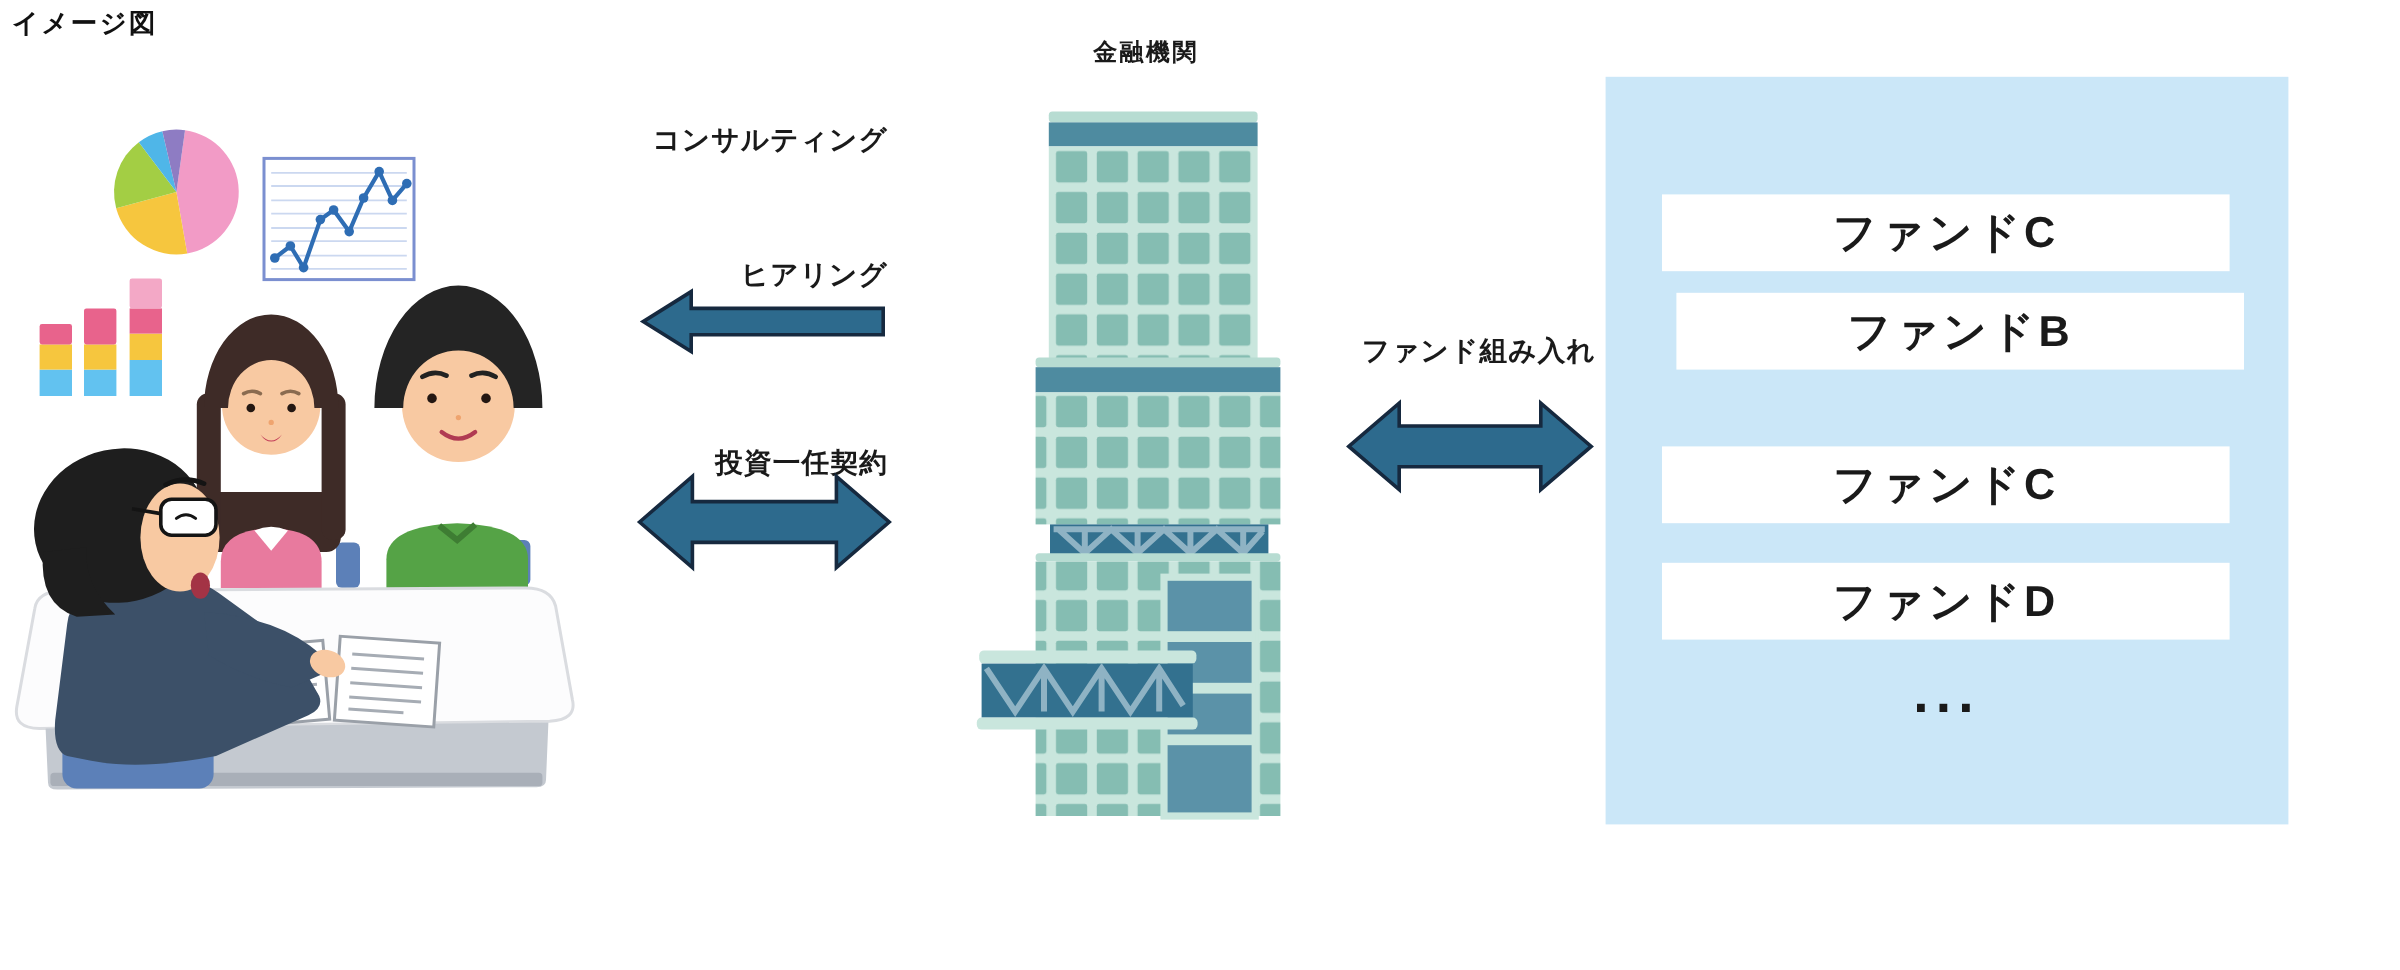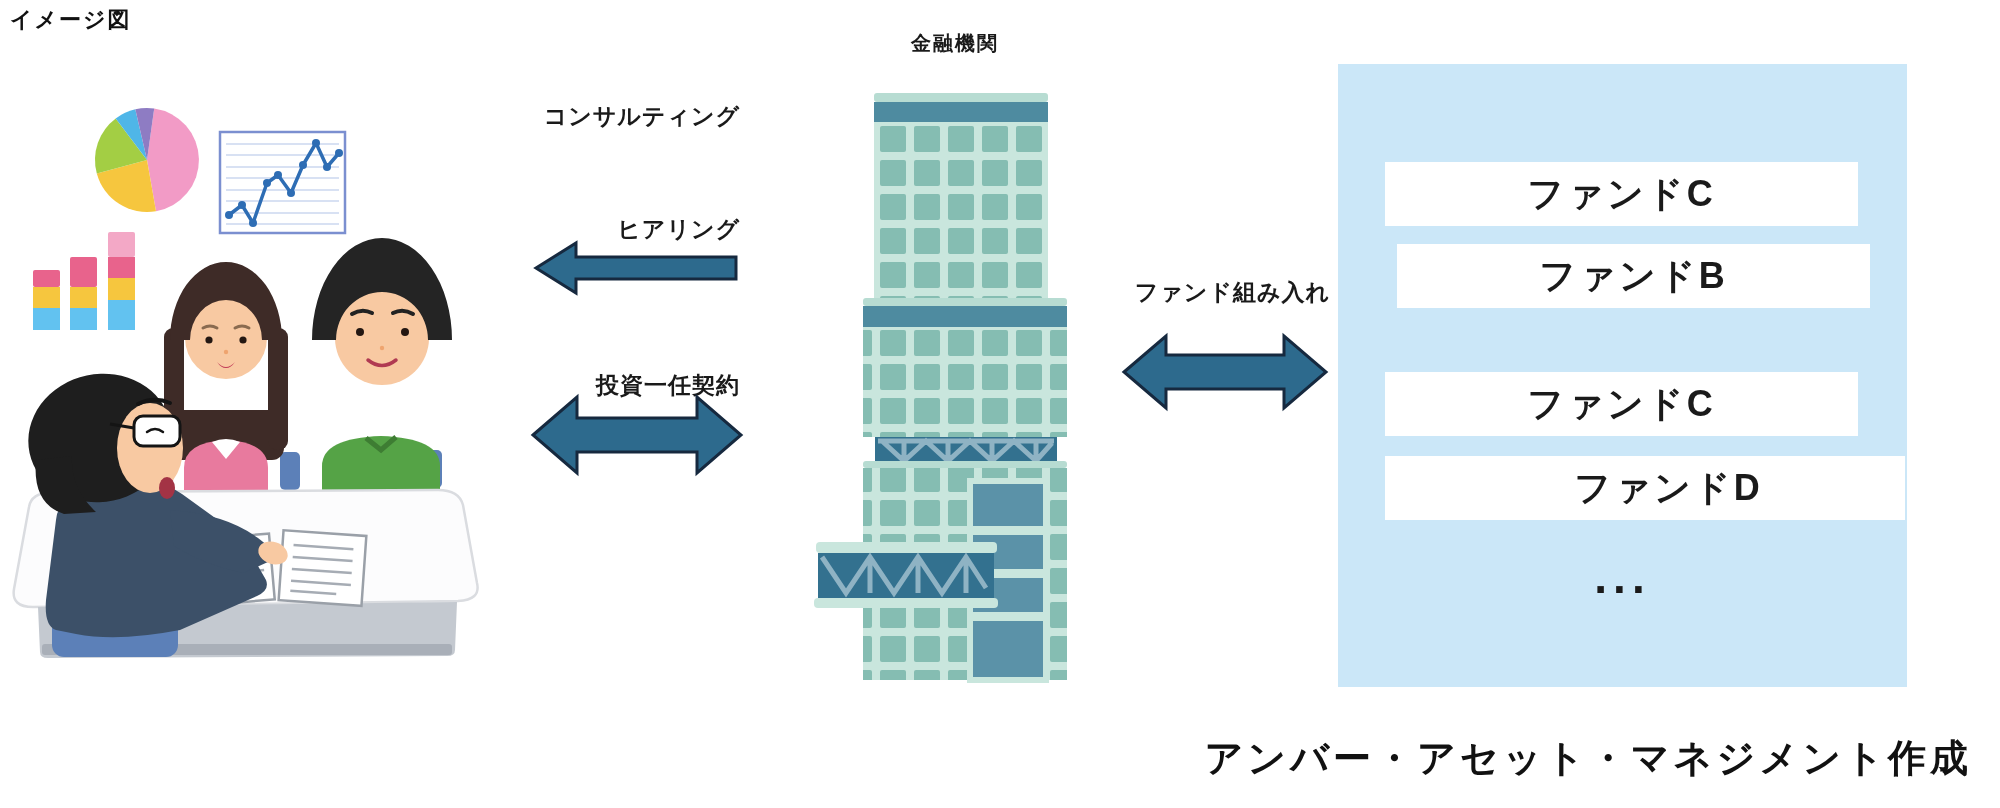--- a/index.html
+++ b/index.html
@@ -184,19 +184,18 @@
   <div class="abs lbl" style="left:1118px;top:264px;width:212px;margin-top:13px;">ファンド組み入れ</div>
 
   <svg class="abs" style="left:1120px;top:329px;" width="210" height="86" viewBox="0 0 210 86">
     <polygon points="4,43 46,7 46,26 164,26 164,7 206,43 164,79 164,60 46,60 46,79" stroke="#16293F" stroke-width="3" stroke-linejoin="miter" fill="#2D6A8D"></polygon>
   </svg>
 
   <div class="abs panel" style="left:1338px;top:64px;width:569px;height:623px;">
     <div class="fundbox" style="top:98px;">ファンドC</div>
     <div class="fundbox" style="top:180px;margin-left:12px;">ファンドB</div>
     <div class="fundbox" style="top:308px;">ファンドC</div>
-    <div class="fundbox" style="top:392px;padding-left:47px;">ファンドD</div>
+    <div class="fundbox" style="top:405px;">ファンドD</div>
     <div class="dots">...</div>
   </div>
 
-  <div class="abs credit" style="left:1170px;top:733px;width:802px;">アンバー・アセット・マネジメント作成</div>
 
 </div>
 
 </body></html>

